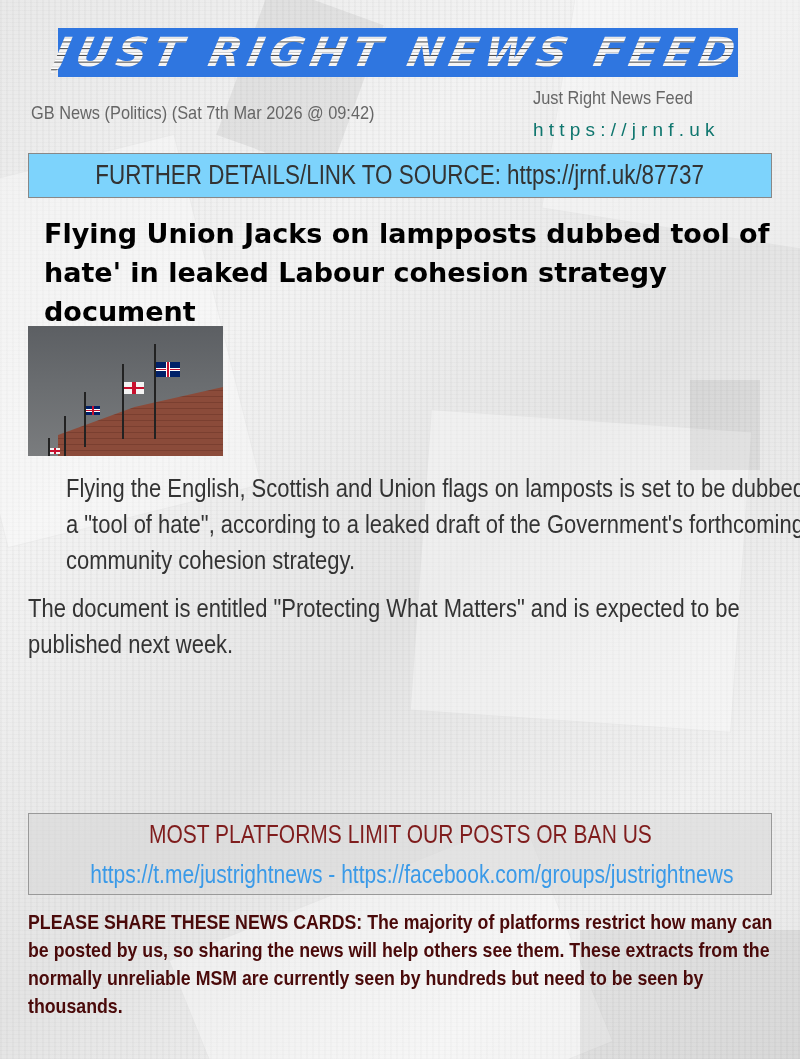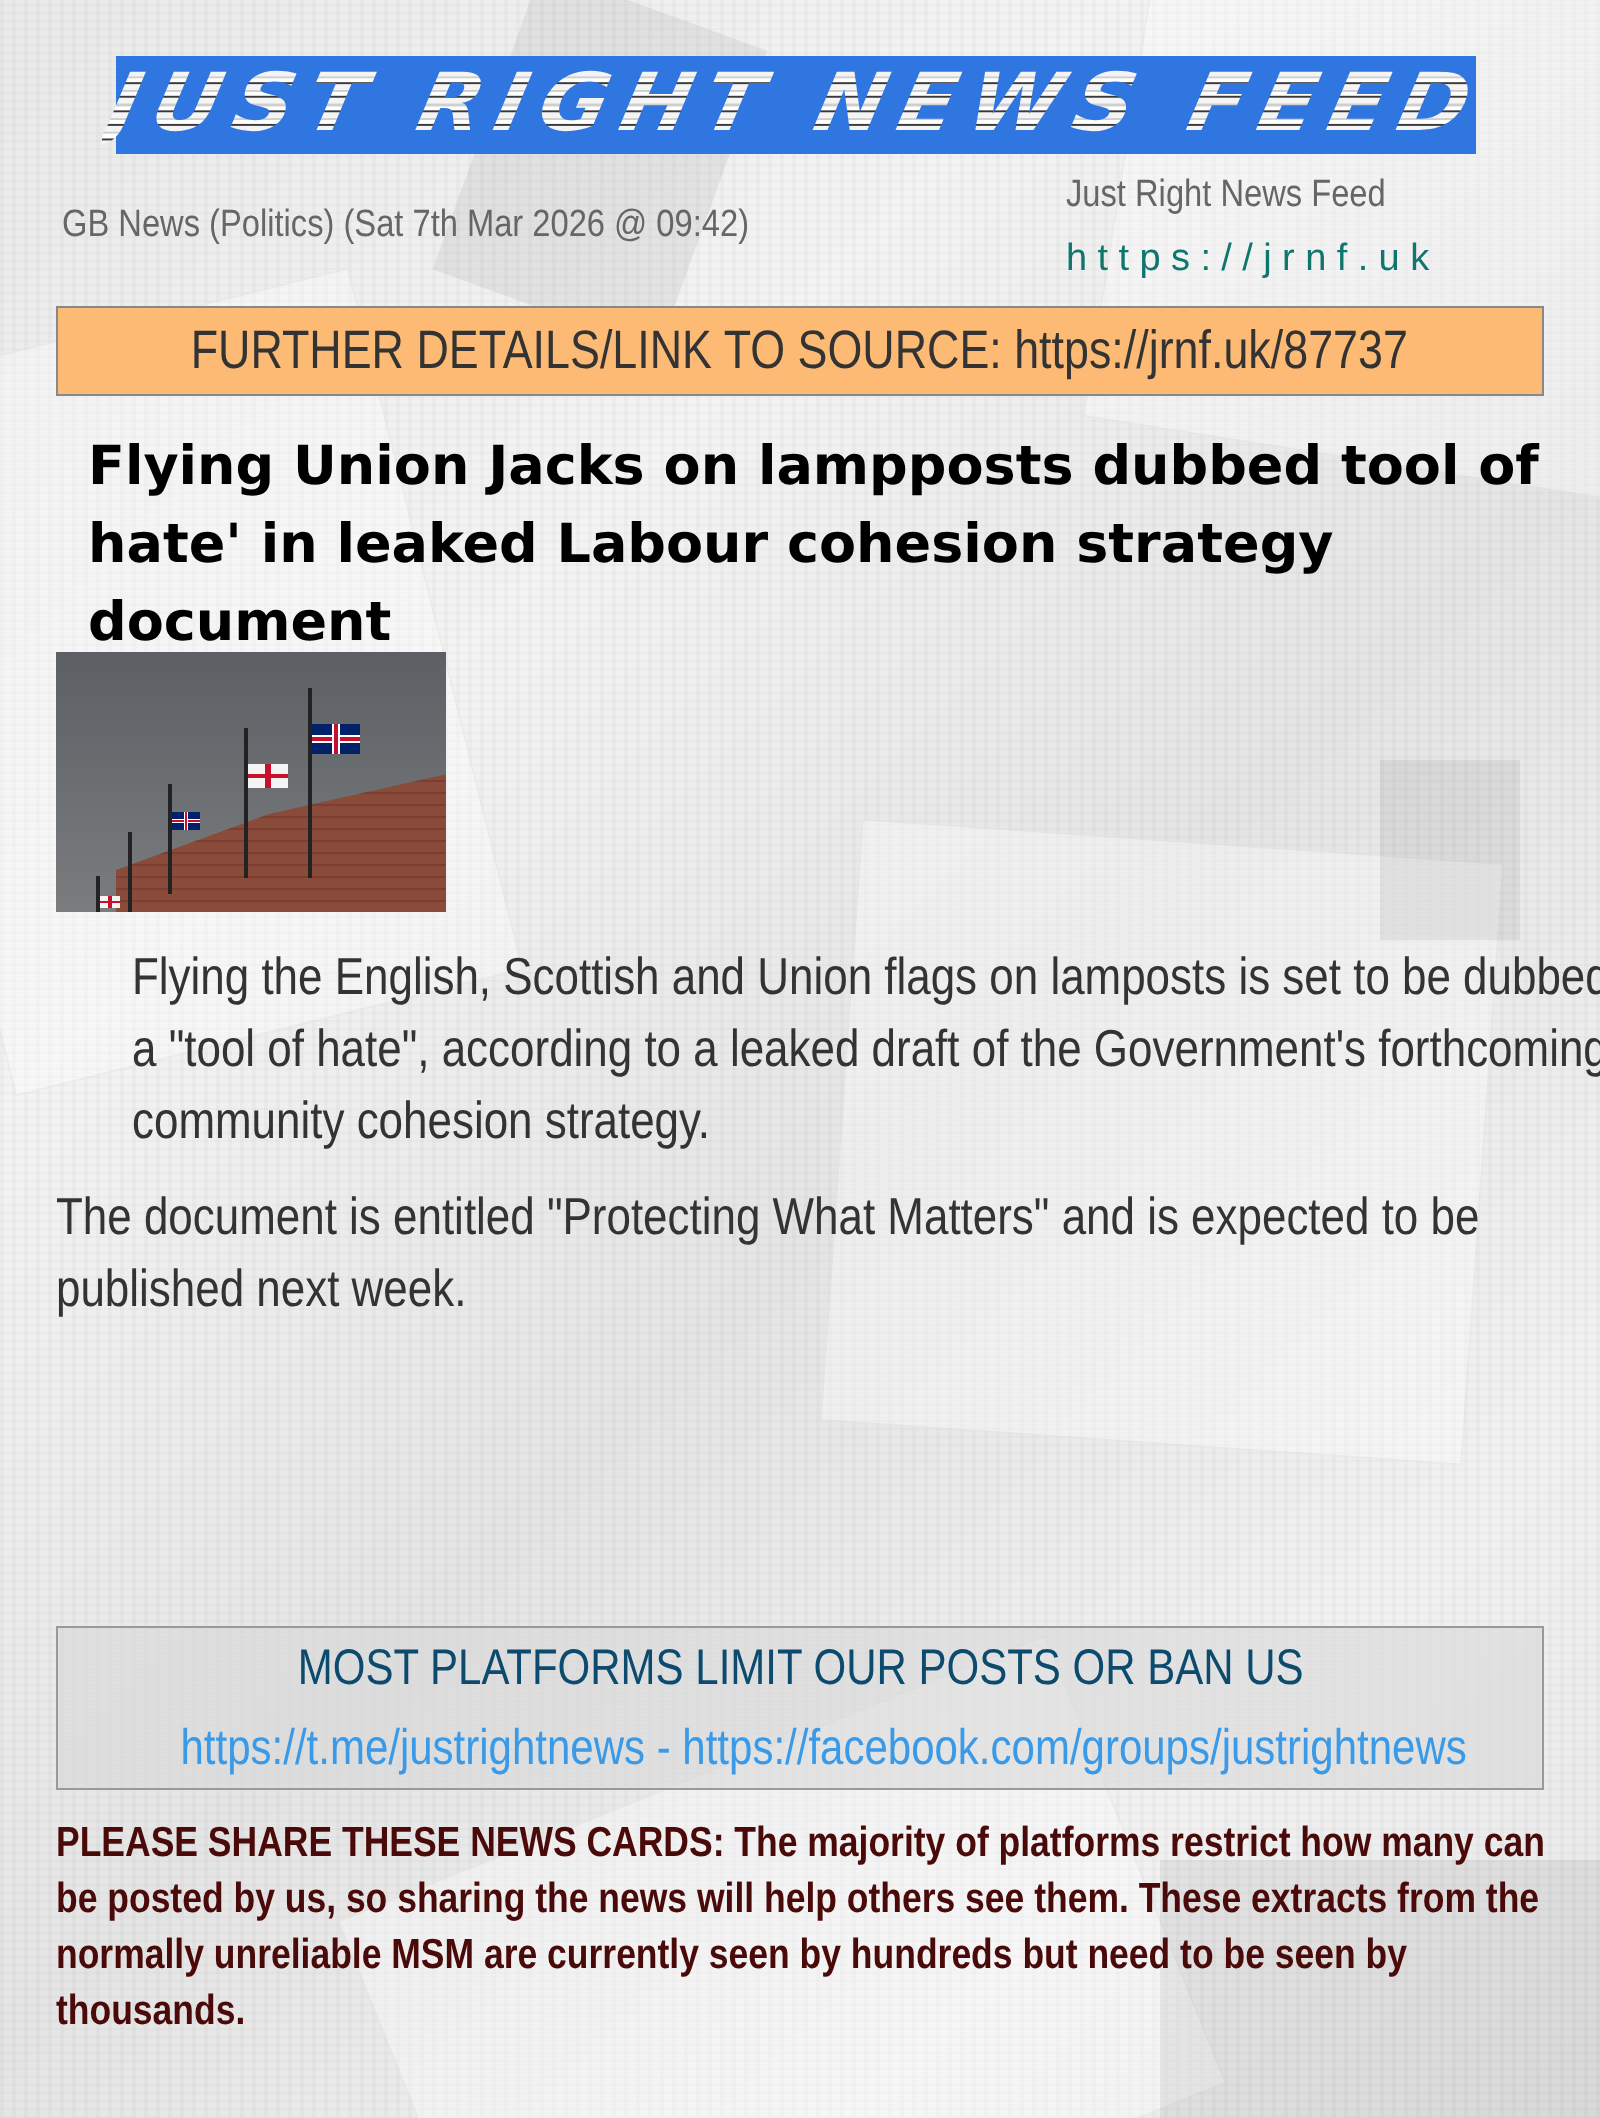--- a/index.html
+++ b/index.html
@@ -45,21 +45,21 @@
       font-size: 19px; color: #666; white-space: nowrap;
       transform-origin: left center; transform: scaleX(0.86);
     }
     .brand-url {
       position: absolute; left: 533px; top: 119px;
       font-size: 19px; color: #0f766e; letter-spacing: 5.2px; white-space: nowrap;
     }
 
     .details-box {
       position: absolute; left: 28px; top: 153px; width: 742px; height: 43px;
-      background: #fdba74; border: 1px solid #888;
+      background: #7dd3fc; border: 1px solid #888;
       display: flex; align-items: center; justify-content: center;
     }
     .details-text {
       font-size: 27px; color: #333; white-space: nowrap;
       transform: scaleX(0.83);
     }
 
     .headline {
       position: absolute; left: 28px; top: 198px; width: 740px;
       font-family: "DejaVu Sans", sans-serif; font-weight: bold;
@@ -96,21 +96,21 @@
     .para-inner {
       width: 880px; transform-origin: left top; transform: scaleX(0.845);
     }
 
     .platforms-box {
       position: absolute; left: 28px; top: 813px; width: 742px; height: 80px;
       background: rgba(215,215,215,0.55); border: 1px solid #999;
     }
     .platforms-warning {
       position: absolute; left: 0; right: 0; top: 6px; text-align: center;
-      font-size: 25px; color: #0c4a6e; white-space: nowrap;
+      font-size: 25px; color: #7f1d1d; white-space: nowrap;
     }
     .platforms-links {
       position: absolute; left: 0; right: 0; top: 46px; text-align: right;
       font-size: 25px; color: #3a9ae8; white-space: nowrap;
     }
     .condensed { display: inline-block; transform: scaleX(0.84); }
 
     .share-text {
       position: absolute; left: 28px; top: 908px; width: 745px;
       font-size: 21px; line-height: 28px; color: #4a0a0a; margin: 0; font-weight: bold;

